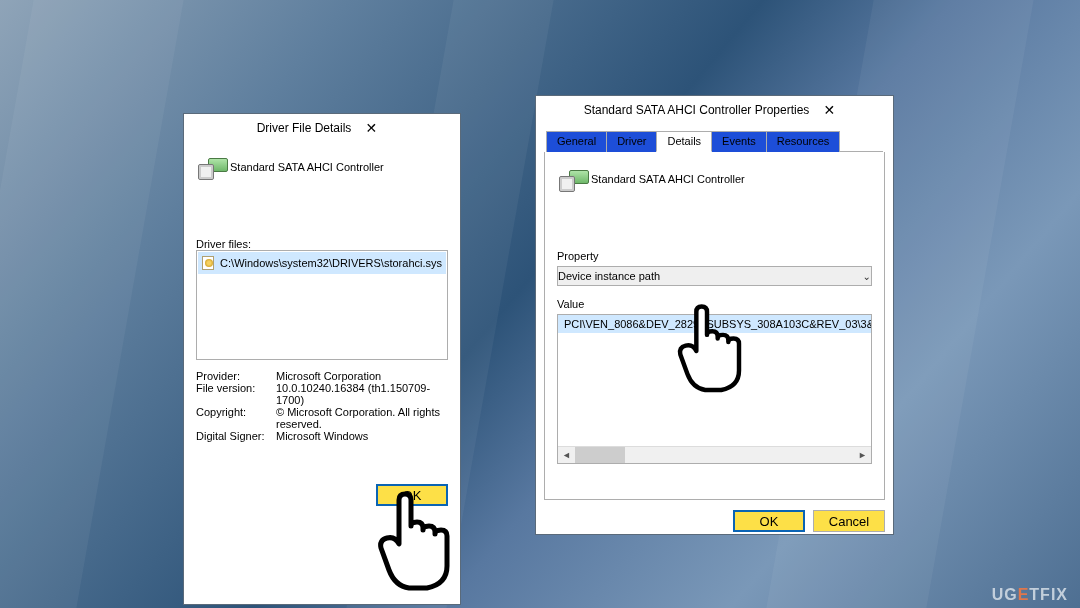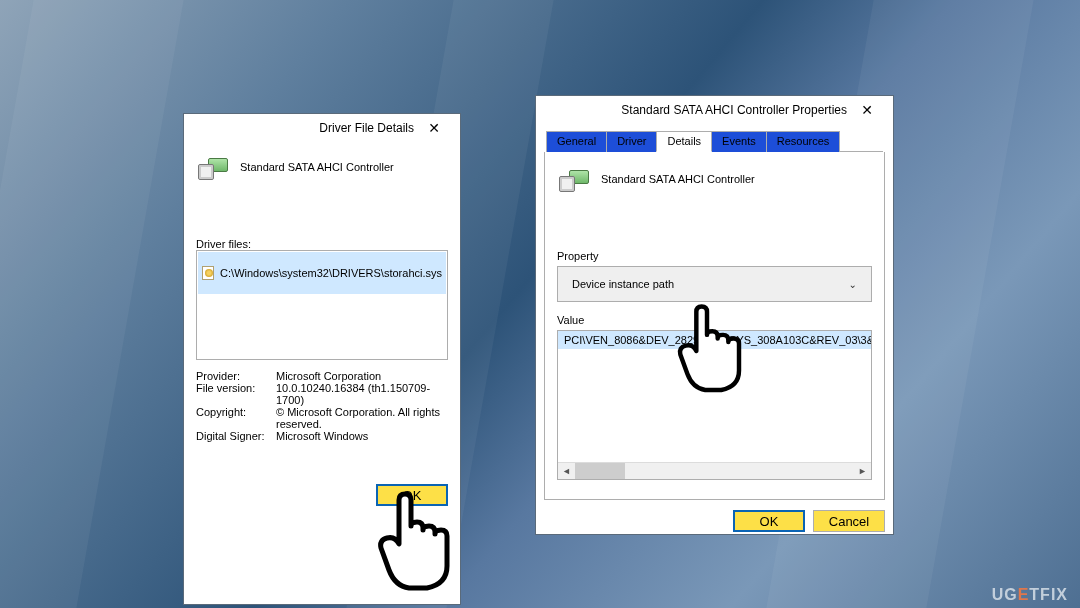--- a/index.html
+++ b/index.html
@@ -1,40 +1,40 @@
 <!DOCTYPE html>
 <html><head>
 <meta charset="utf-8">
 <style>
   * { box-sizing: border-box; }
   html, body { margin:0; padding:0; width:1080px; height:608px; font-family:"Segoe UI",Tahoma,sans-serif; font-size:11px; overflow:hidden; }
   body { background: linear-gradient(130deg,#8fa4b8 0%, #5f7f9e 22%, #2d5378 48%, #5878a0 60%, #7a98b8 78%, #4e6f92 100%); position:relative; }
   .stripe { position:absolute; background:rgba(255,255,255,0.05); }
   .dlg { position:absolute; background:#fff; border:1px solid #5a6a7a; box-shadow:none; }
-  .titlebar { display:flex; align-items:center; justify-content:flex-end; height:28px; padding:0 6px 0 10px; }
+  .titlebar { display:flex; align-items:center; justify-content:center; height:28px; padding:0 6px 0 10px; }
   .titlebar span { font-size:12px; color:#000; }
   .closebtn { width:40px; height:22px; display:flex; align-items:center; justify-content:center; font-size:14px; color:#000; }
   .body { padding:8px 12px 12px 12px; }
-  .devrow { display:flex; align-items:center; gap:10px; padding:4px 2px 10px 2px; }
+  .devrow { display:flex; align-items:center; padding:4px 2px 10px 2px; }
   .devicon { width:32px; height:26px; position:relative; }
   .devicon::before { content:""; position:absolute; left:10px; top:4px; width:18px; height:12px; background:linear-gradient(#afe4a8,#6fb86a); border:1px solid #4a7a44; border-radius:2px; }
   .devicon::after  { content:""; position:absolute; left:0; top:10px; width:14px; height:14px; border:1px solid #777; background:#f0f0f0; border-radius:2px; box-shadow:inset 0 0 0 2px #ccc; }
   .lbl { font-size:11px; color:#000;margin-top:48px; }
   .listbox { border:1px solid #adadad; height:110px; background:#fff; padding:1px; }
-  .fileitem { display:flex; align-items:center; gap:6px; background:#cfe8ff; padding:14px 4px; font-size:11px; }
+  .fileitem { display:flex; align-items:center; gap:6px; background:#cfe8ff; padding:4px 4px; font-size:11px; }
   .fi-icon { width:14px; height:14px; background:#fff; border:1px solid #b0a070; position:relative; }
   .fi-icon::after { content:""; position:absolute; left:2px; top:2px; width:8px; height:8px; background:radial-gradient(circle,#f5d060 30%,#d0a020 80%); border-radius:50%; }
   .kvgrid { display:grid; grid-template-columns:80px 1fr; row-gap:0; margin-top:10px; font-size:11px; }
   .btnrow { display:flex; justify-content:flex-end; gap:8px; margin-top:16px; }
   .winbtn { min-width:72px; height:22px; background:#fde047; border:1px solid #adadad; display:flex; align-items:center; justify-content:center; font-size:13px; }
   .winbtn.primary { border:2px solid #0a64b4; }
   .tabs { display:flex; border-bottom:1px solid #adadad; margin:0 2px; }
   .tab { padding:3px 10px 4px 10px; border:1px solid #adadad; border-bottom:none; margin-right:-1px; background:#1d4ed8; font-size:11px; position:relative; top:1px; }
   .tab.active { background:#fff; border-bottom:1px solid #fff; z-index:2; }
-  .combo { height:36px; border:1px solid #adadad; background:#efefef; display:flex; align-items:center; justify-content:space-between; padding:0 14px; font-size:11px; }
+  .combo { height:20px; border:1px solid #adadad; background:#efefef; display:flex; align-items:center; justify-content:space-between; padding:0 0; font-size:11px; }
   .combo .chev { font-size:10px; color:#333; }
   .valuebox { border:1px solid #adadad; height:150px; background:#fff; position:relative; }
   .valueline { background:#cfe8ff; padding:3px 6px; font-size:11px; white-space:nowrap; overflow:hidden; }
   .valtrack { position:absolute; left:0; right:0; bottom:0; height:17px; background:#f0f0f0; border-top:1px solid #dcdcdc; display:flex; }
   .valthumb { background:#cdcdcd; height:100%; }
   .valarrow { width:17px; height:100%; display:flex; align-items:center; justify-content:center; color:#555; font-size:9px; background:#f0f0f0; }
   .watermark { position:absolute; right:12px; bottom:4px; font-size:16px; font-weight:700; letter-spacing:1px; color:#cfd9e3; opacity:.9; }
   .watermark b { color:#e74; }
   
   .handcursor { position:absolute; pointer-events:none; }

